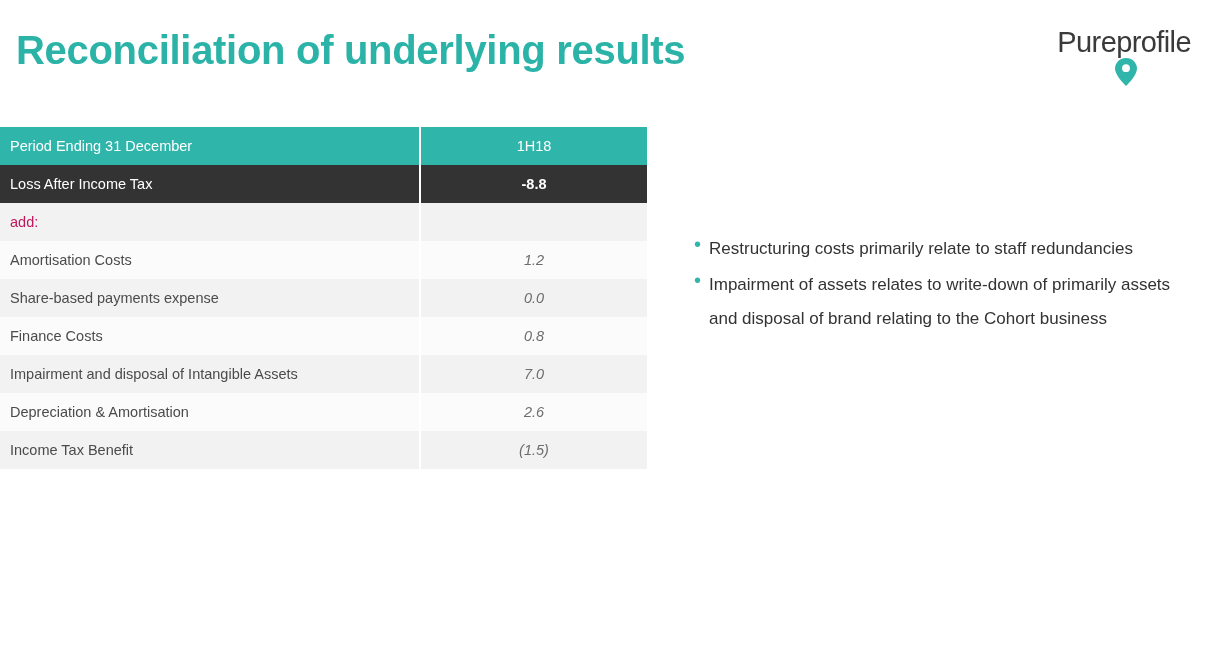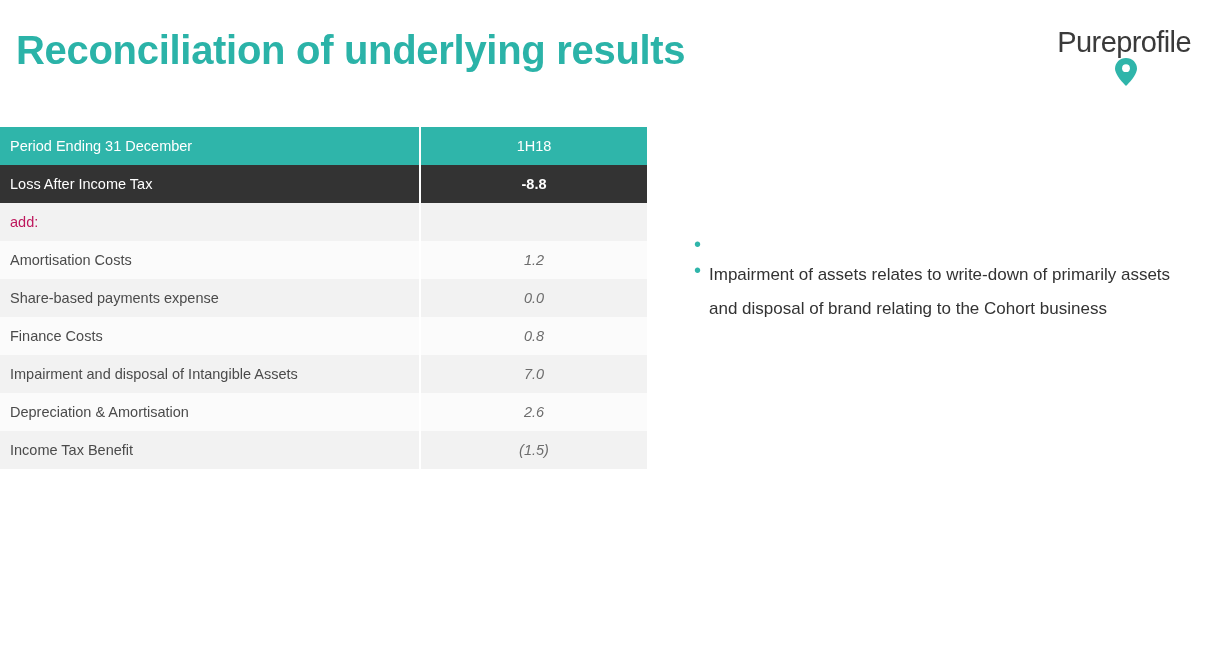--- a/index.html
+++ b/index.html
@@ -207,18 +207,19 @@
         <td class="label">Income Tax Benefit</td>
         <td class="val">(1.5)</td>
       </tr>
     </tbody>
   </table>
 </div>
 
 <div class="bullets">
   <div class="bullet">
     <span class="bullet-dot">•</span>
+    <span class="bullet-text">Restructuring costs primarily relate to staff redundancies</span>
   </div>
   <div class="bullet">
     <span class="bullet-dot">•</span>
     <span class="bullet-text">Impairment of assets relates to write-down of primarily assets and disposal of brand relating to the Cohort business</span>
   </div>
 </div>
 
 </body></html>

